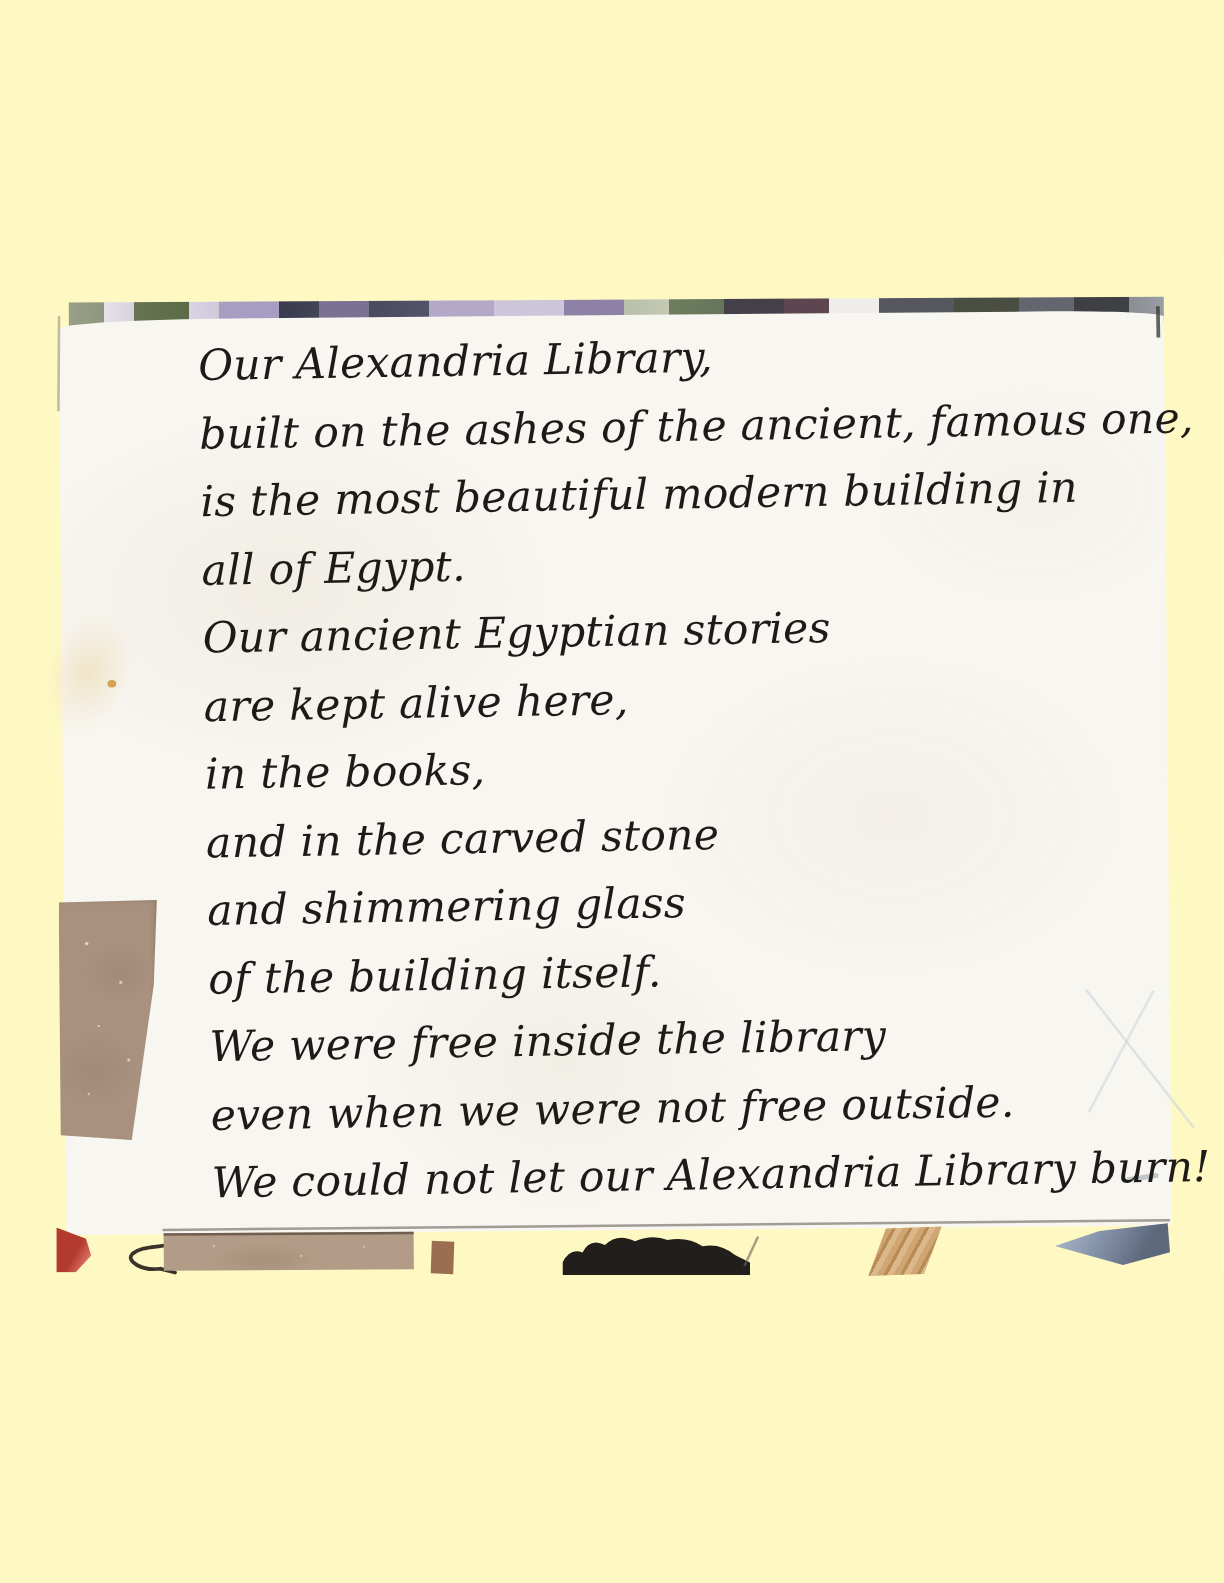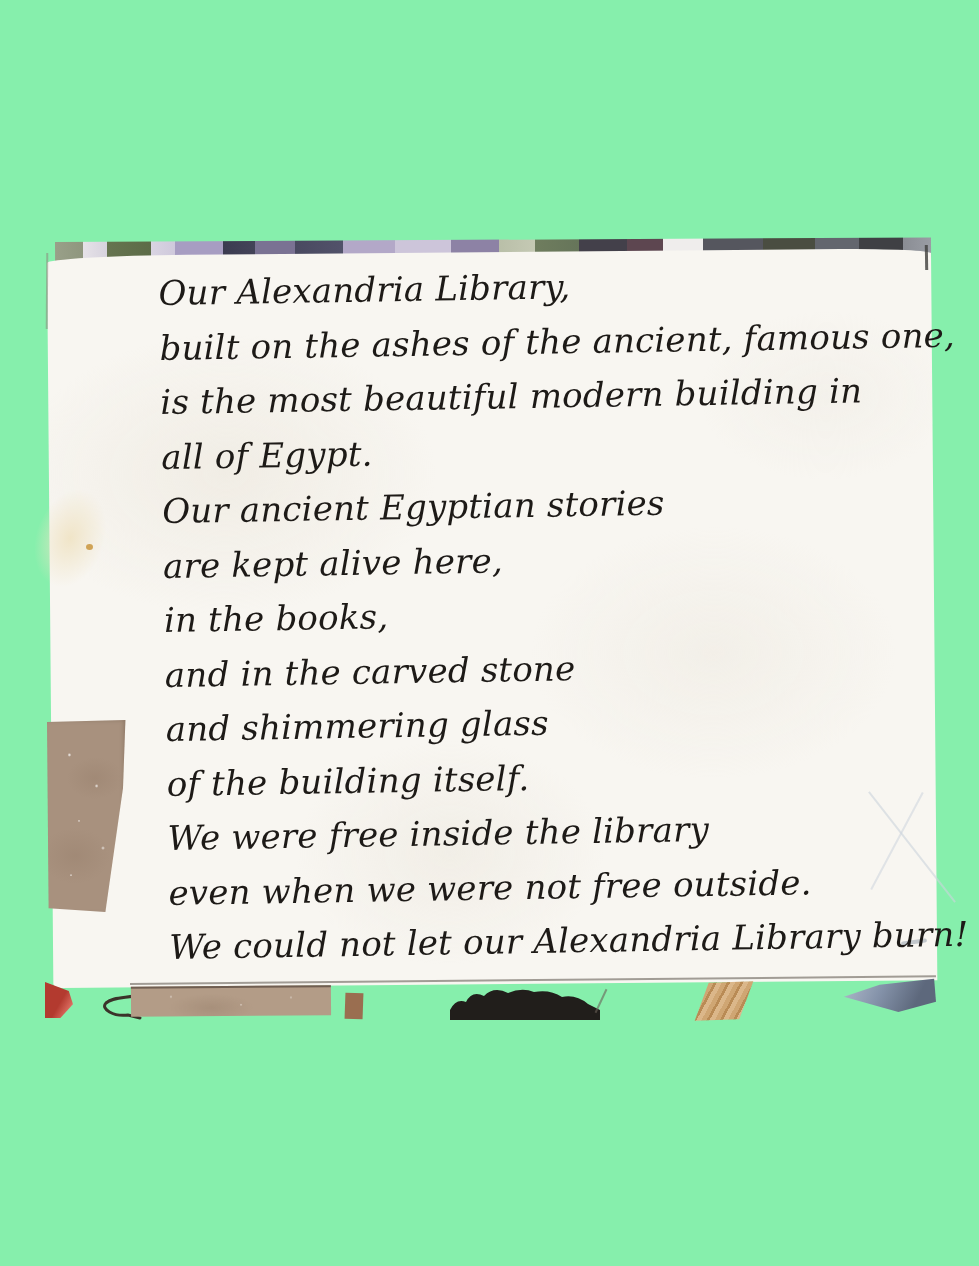--- a/index.html
+++ b/index.html
@@ -5,21 +5,21 @@
   * { margin:0; padding:0; box-sizing:border-box; }
   html, body {
     width:979px; height:1266px;
     background:#ffffff;
     font-family:"DejaVu Serif", serif;
     overflow:hidden;
     position:relative;
   }
   .photo {
     position:absolute; left:0; top:0; width:979px; height:1266px;
-    background:#86efac;
+    background:#fef9c3;
   }
 
   
   .top-strip {
     position:absolute; left:55px; top:242px; width:876px; height:20px;
     transform:rotate(-0.3deg); transform-origin:0 0;
     background:linear-gradient(90deg,
       #99a089 0px, #8f967e 28px,
       #e6e2e8 28px, #d7d3de 52px,
       #667450 52px, #5c6b47 96px,

